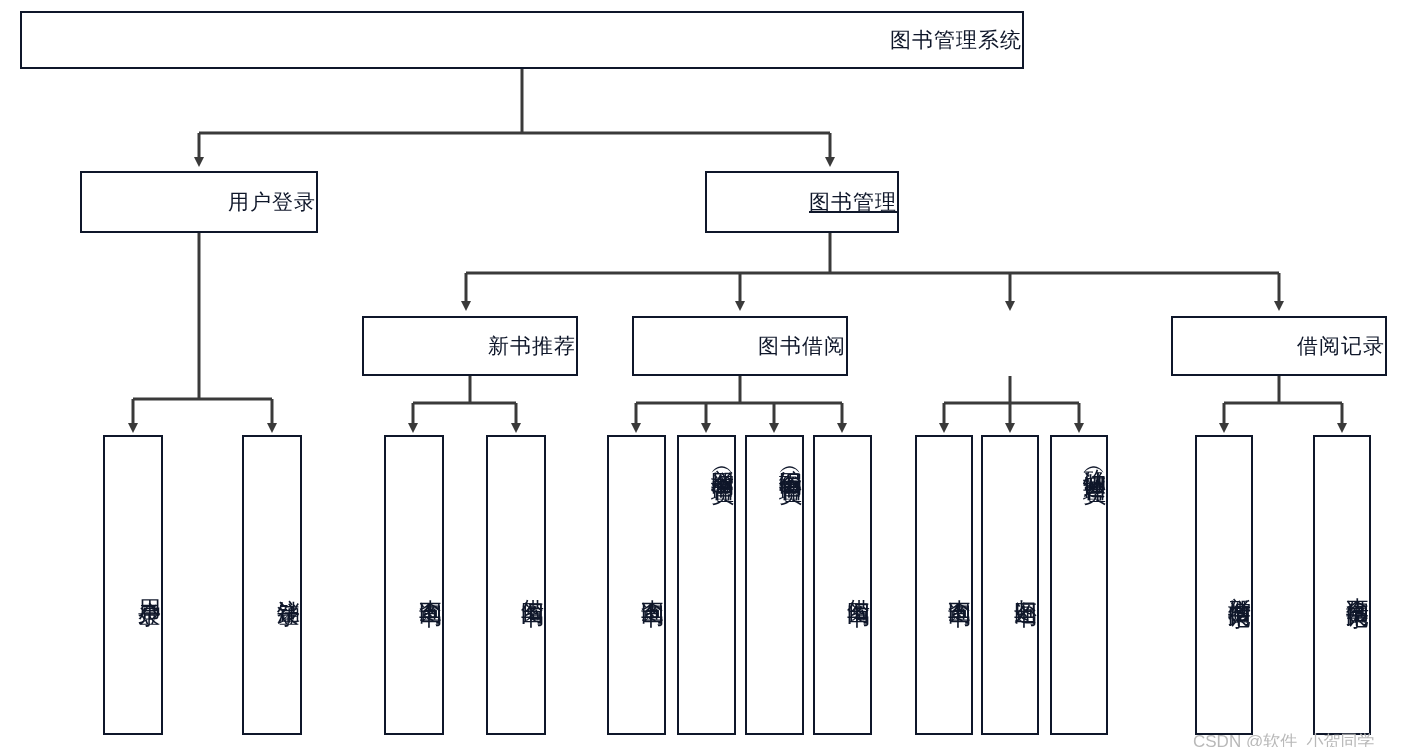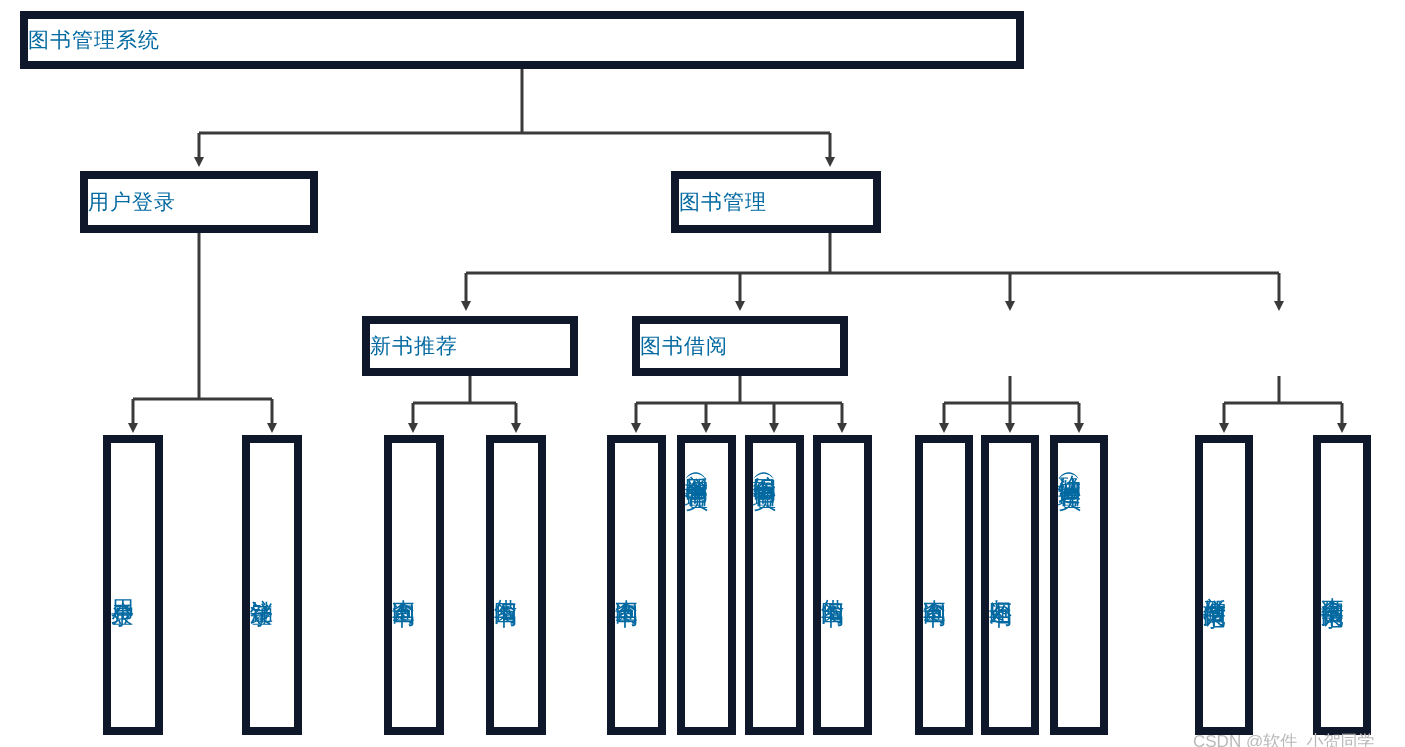--- a/index.html
+++ b/index.html
@@ -23,25 +23,25 @@
     left: 0;
     top: 0;
     width: 1405px;
     height: 747px;
     pointer-events: none;
   }
   .node {
     position: absolute;
     box-sizing: border-box;
     background: #ffffff;
-    border: 8px solid #0f172a;
+    border: 2px solid #0f172a;
     display: flex;
     align-items: center;
-    justify-content: flex-start;
-    color: #0369a1;
+    justify-content: flex-end;
+    color: #0f172a;
     z-index: 2;
   }
   .node .lbl {
     display: block;
     text-align: center;
     line-height: 1.12;
   }
   
   .node.horiz .lbl {
     font-size: 21px;
@@ -134,30 +134,33 @@
     </g>
   </svg>
 
   <div class="node horiz root" style="left:20px; top:11px; width:1004px; height:58px;">
     <span class="lbl">图书管理系统</span>
   </div>
 
   <div class="node horiz" style="left:80px; top:171px; width:238px; height:62px;">
     <span class="lbl">用户登录</span>
   </div>
-  <div class="node horiz" style="left:671px; top:171px; width:210px; height:62px;">
+  <div class="node horiz" style="left:705px; top:171px; width:194px; height:62px;text-decoration:underline;">
     <span class="lbl">图书管理</span>
   </div>
 
   <div class="node horiz" style="left:632px; top:316px; width:216px; height:60px;">
     <span class="lbl">图书借阅</span>
   </div>
   <div class="node horiz" style="left:362px; top:316px; width:216px; height:60px;">
     <span class="lbl">新书推荐</span>
   </div>
+  <div class="node horiz" style="left:1171px; top:316px; width:216px; height:60px;">
+    <span class="lbl">借阅记录</span>
+  </div>
 
   <div class="node vert mid" style="left:103px; top:435px; width:60px; height:300px;">
     <span class="lbl">用户登录</span>
   </div>
   <div class="node vert mid" style="left:242px; top:435px; width:60px; height:300px;">
     <span class="lbl">注销登录</span>
   </div>
 
   <div class="node vert mid" style="left:384px; top:435px; width:60px; height:300px;">
     <span class="lbl">查询图书</span>

